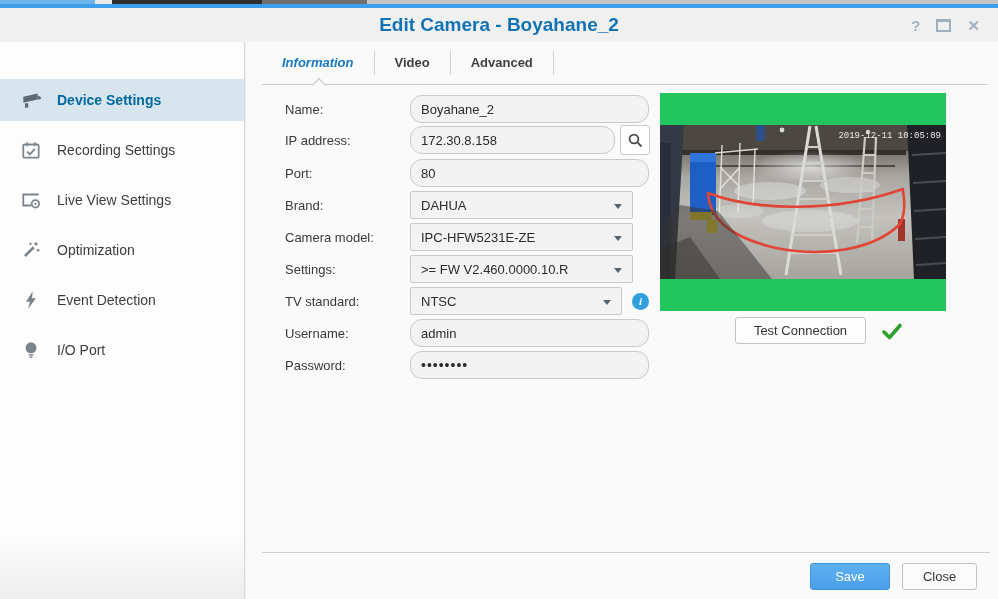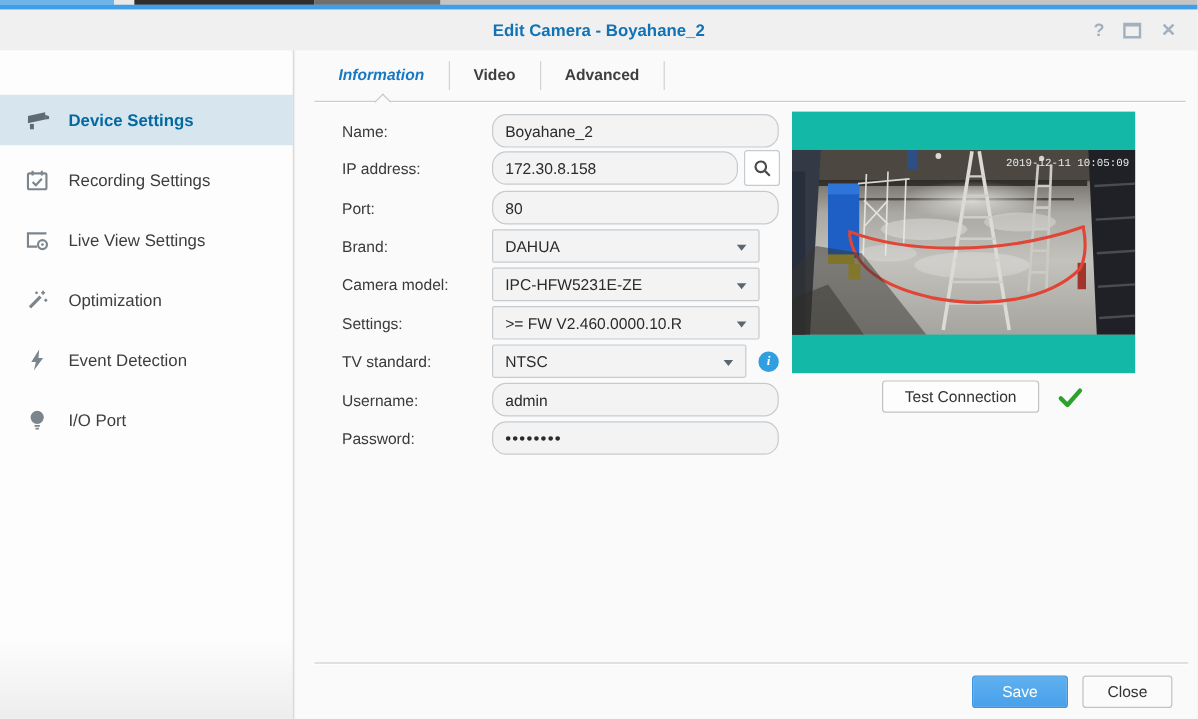--- a/index.html
+++ b/index.html
@@ -13,21 +13,21 @@
   .seg1{left:0;width:95px;background:#6db4eb;}
   .seg2{left:95px;width:17px;background:#e9e9e9;}
   .seg3{left:112px;width:150px;background:#2e2e2e;}
   .seg4{left:262px;width:105px;background:#6f6f6f;}
   .seg5{left:367px;width:631px;background:#c4c4c4;}
   .blue-line{position:absolute;top:4px;left:0;width:998px;height:4px;background:#3f9ee9;}
 
   
   .dialog{position:absolute;top:8px;left:0;width:998px;height:591px;background:#f0f0f0;}
   .titlebar{position:absolute;top:0;left:0;right:0;height:34px;}
-  .title{text-align:center;line-height:34px;color:#1173b5;font-weight:bold;font-size:14px;}
+  .title{text-align:center;line-height:34px;color:#1173b5;font-weight:bold;font-size:19px;}
   .win-controls{position:absolute;right:18px;top:0;height:34px;display:flex;align-items:center;gap:16px;color:#a3b0bd;}
   .wc{cursor:pointer;font-size:15px;font-weight:bold;line-height:1;}
   .max-btn{width:11px;height:8px;border:2px solid #a3b0bd;border-top-width:3px;}
 
   .dlg-body{position:absolute;top:34px;left:0;right:0;bottom:0;}
 
   
   .sidebar{position:absolute;left:0;top:0;width:245px;bottom:0;box-sizing:border-box;
     background:linear-gradient(#fdfdfd 88%,#ededed);border-right:1px solid #d9d9d9;padding-top:9px;}
   .side-item{height:42px;display:flex;align-items:center;gap:15px;padding-left:20px;margin-bottom:8px;
@@ -56,21 +56,21 @@
     display:flex;align-items:center;justify-content:center;cursor:pointer;padding:0;}
   .select{width:223px;height:28px;box-sizing:border-box;border:1px solid #c6cbd0;background:#f3f3f3;border-radius:2px;
     display:flex;align-items:center;padding:0 10px;font-size:13px;color:#2b2b2b;position:relative;cursor:pointer;}
   .select .arrow{position:absolute;right:10px;top:12px;width:0;height:0;
     border-left:4.5px solid transparent;border-right:4.5px solid transparent;border-top:5px solid #5a6670;}
   .select.narrow{width:212px;}
   .info-badge{width:17px;height:17px;border-radius:50%;background:#2f9fe0;color:#fff;display:inline-flex;
     align-items:center;justify-content:center;font:italic bold 11px "Liberation Serif",serif;margin-left:10px;cursor:pointer;}
 
   
-  .preview{position:absolute;left:414px;top:51px;width:286px;height:218px;background:#14b8a6;}
+  .preview{position:absolute;left:414px;top:51px;width:286px;height:218px;background:#22c55e;}
   .video{position:absolute;top:32px;left:0;width:286px;height:154px;display:block;}
   .test-row{position:absolute;left:489px;top:275px;display:flex;align-items:center;gap:15px;}
   .test-btn{width:131px;height:27px;background:#fdfdfd;border:1px solid #c2c2c2;border-radius:3px;
     font:13px "Liberation Sans",sans-serif;color:#333;cursor:pointer;}
 
   
   .footer-sep{position:absolute;left:16px;right:8px;bottom:46px;height:1px;background:#cfcfcf;box-shadow:0 1px 0 #fff;}
   .btn{height:27px;border-radius:3px;font:13px "Liberation Sans",sans-serif;cursor:pointer;box-sizing:border-box;}
   .save-btn{position:absolute;right:108px;bottom:9px;width:80px;background:linear-gradient(#5eb1f0,#49a0ea);
     border:1px solid #3d93dd;color:#fff;}

